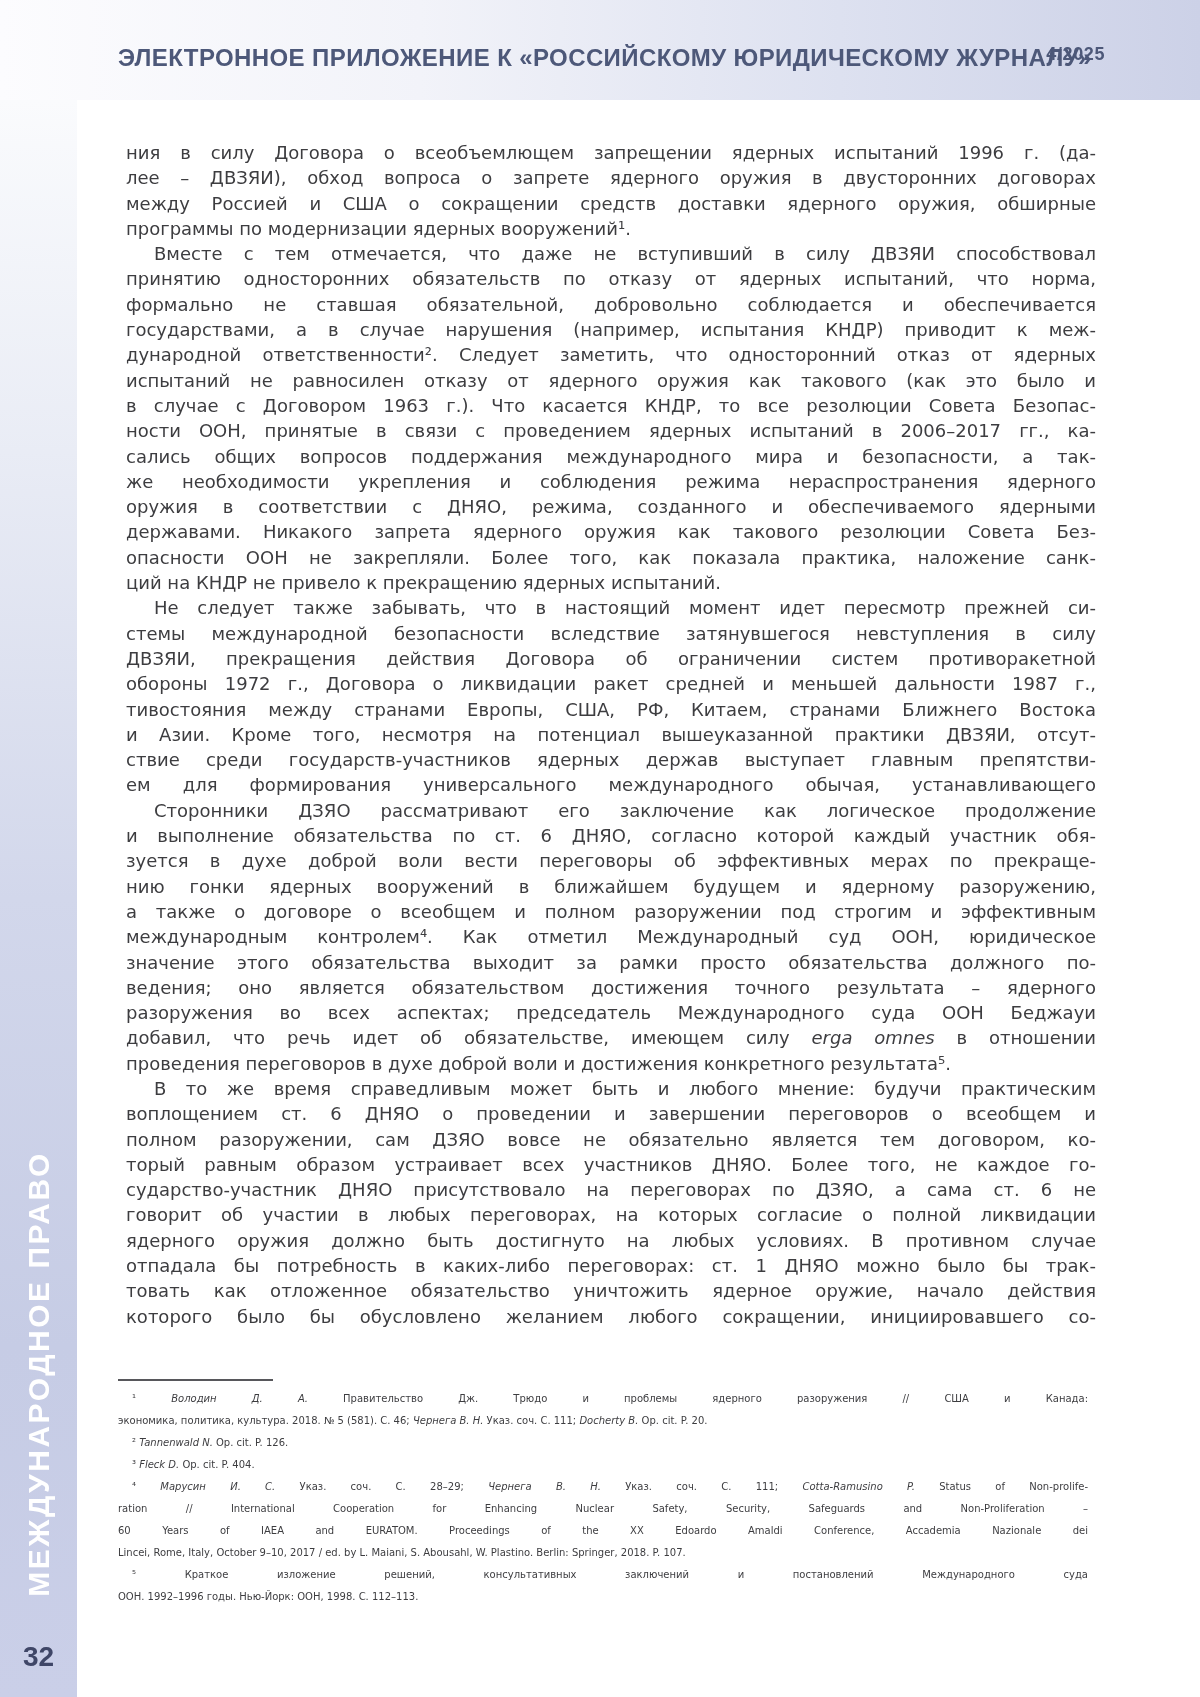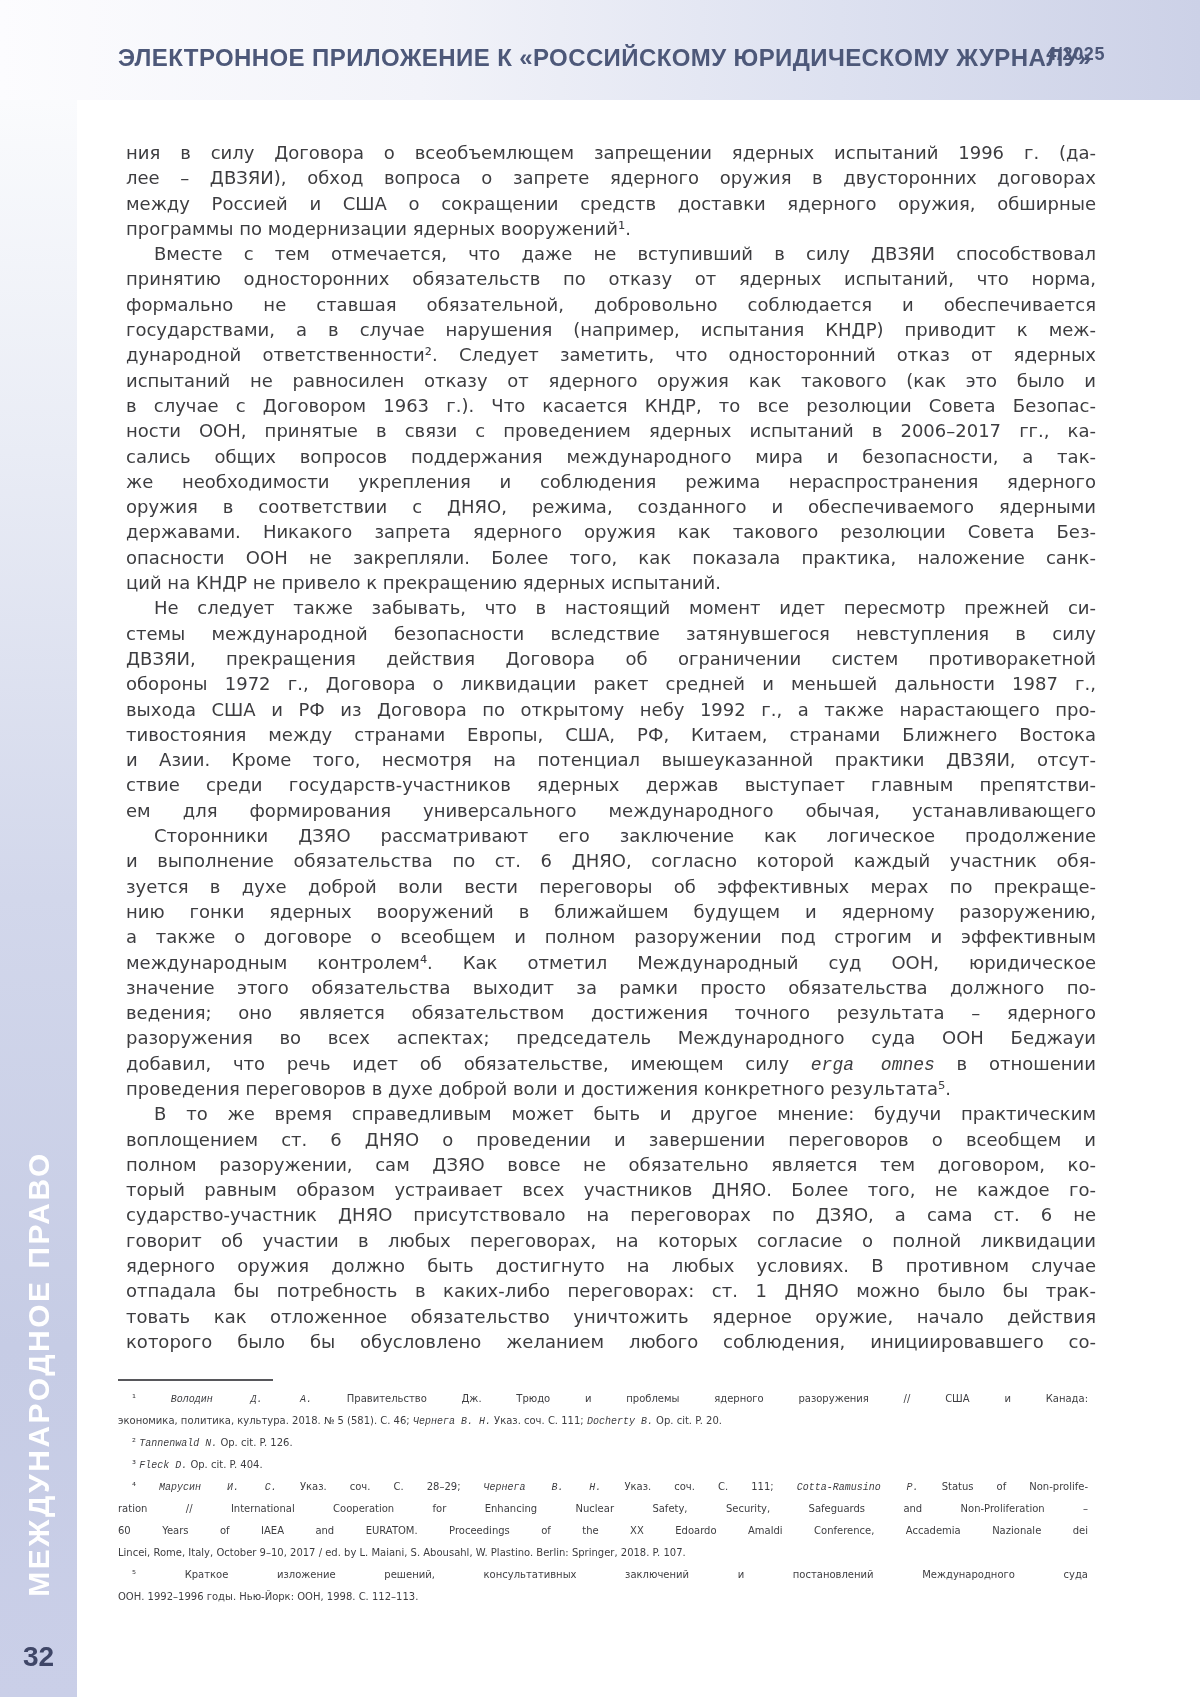--- a/index.html
+++ b/index.html
@@ -47,21 +47,21 @@
     transform:translate(-50%,-50%) rotate(-90deg);transform-origin:center;
     font-family:"Liberation Sans",sans-serif;font-weight:bold;font-size:30px;
     letter-spacing:2.5px;color:#ffffff;white-space:nowrap;
   }
   .pagenum{
     position:absolute;left:23px;top:1641px;
     font-family:"Liberation Sans",sans-serif;font-weight:bold;font-size:28px;
     color:#3f4667;
     text-align:right;
   }
-  i{font-style:italic;font-family:Liberation Mono, monospace;}
+  i{font-style:italic;}
 </style>
 </head>
 <body>
 
 <div class="page">
   <div class="band"></div>
   <div class="strip"></div>
 
   <div class="header-title">ЭЛЕКТРОННОЕ ПРИЛОЖЕНИЕ К «РОССИЙСКОМУ ЮРИДИЧЕСКОМУ ЖУРНАЛУ»</div>
   <div class="header-issue">4/2025</div>
@@ -82,46 +82,45 @@
       <div class="line">сались общих вопросов поддержания международного мира и безопасности, а так-</div>
       <div class="line">же необходимости укрепления и соблюдения режима нераспространения ядерного</div>
       <div class="line">оружия в соответствии с ДНЯО, режима, созданного и обеспечиваемого ядерными</div>
       <div class="line">державами. Никакого запрета ядерного оружия как такового резолюции Совета Без-</div>
       <div class="line">опасности ООН не закрепляли. Более того, как показала практика, наложение санк-</div>
       <div class="line end">ций на КНДР не привело к прекращению ядерных испытаний.</div>
       <div class="line indent">Не следует также забывать, что в настоящий момент идет пересмотр прежней си-</div>
       <div class="line">стемы международной безопасности вследствие затянувшегося невступления в силу</div>
       <div class="line">ДВЗЯИ, прекращения действия Договора об ограничении систем противоракетной</div>
       <div class="line">обороны 1972 г., Договора о ликвидации ракет средней и меньшей дальности 1987 г.,</div>
-      <div class="line">выхода США и РФ из Договора по открытому небу 1992 г., а также нарастающего про-</div>
       <div class="line">тивостояния между странами Европы, США, РФ, Китаем, странами Ближнего Востока</div>
       <div class="line">и Азии. Кроме того, несмотря на потенциал вышеуказанной практики ДВЗЯИ, отсут-</div>
       <div class="line">ствие среди государств-участников ядерных держав выступает главным препятстви-</div>
       <div class="line">ем для формирования универсального международного обычая, устанавливающего</div>
       <div class="line indent">Сторонники ДЗЯО рассматривают его заключение как логическое продолжение</div>
       <div class="line">и выполнение обязательства по ст. 6 ДНЯО, согласно которой каждый участник обя-</div>
       <div class="line">зуется в духе доброй воли вести переговоры об эффективных мерах по прекраще-</div>
       <div class="line">нию гонки ядерных вооружений в ближайшем будущем и ядерному разоружению,</div>
       <div class="line">а также о договоре о всеобщем и полном разоружении под строгим и эффективным</div>
       <div class="line">международным контролем⁴. Как отметил Международный суд ООН, юридическое</div>
       <div class="line">значение этого обязательства выходит за рамки просто обязательства должного по-</div>
       <div class="line">ведения; оно является обязательством достижения точного результата – ядерного</div>
       <div class="line">разоружения во всех аспектах; председатель Международного суда ООН Беджауи</div>
       <div class="line">добавил, что речь идет об обязательстве, имеющем силу <i>erga omnes</i> в отношении</div>
       <div class="line end">проведения переговоров в духе доброй воли и достижения конкретного результата⁵.</div>
-      <div class="line indent">В то же время справедливым может быть и другое мнение: будучи практическим</div>
+      <div class="line indent">В то же время справедливым может быть и любого мнение: будучи практическим</div>
       <div class="line">воплощением ст. 6 ДНЯО о проведении и завершении переговоров о всеобщем и</div>
       <div class="line">полном разоружении, сам ДЗЯО вовсе не обязательно является тем договором, ко-</div>
       <div class="line">торый равным образом устраивает всех участников ДНЯО. Более того, не каждое го-</div>
       <div class="line">сударство-участник ДНЯО присутствовало на переговорах по ДЗЯО, а сама ст. 6 не</div>
       <div class="line">говорит об участии в любых переговорах, на которых согласие о полной ликвидации</div>
       <div class="line">ядерного оружия должно быть достигнуто на любых условиях. В противном случае</div>
       <div class="line">отпадала бы потребность в каких-либо переговорах: ст. 1 ДНЯО можно было бы трак-</div>
       <div class="line">товать как отложенное обязательство уничтожить ядерное оружие, начало действия</div>
-      <div class="line">которого было бы обусловлено желанием любого соблюдения, инициировавшего со-</div>
+      <div class="line">которого было бы обусловлено желанием любого сокращении, инициировавшего со-</div>
     </div>
 
   <div class="fnsep"></div>
   <div class="footnotes">
       <div class="fnline indent">¹ <i>Володин Д. А.</i> Правительство Дж. Трюдо и проблемы ядерного разоружения // США и Канада:</div>
       <div class="fnline end">экономика, политика, культура. 2018. № 5 (581). С. 46; <i>Чернега В. Н.</i> Указ. соч. С. 111; <i>Docherty B.</i> Op. cit. P. 20.</div>
       <div class="fnline indent end">² <i>Tannenwald N.</i> Op. cit. P. 126.</div>
       <div class="fnline indent end">³ <i>Fleck D.</i> Op. cit. P. 404.</div>
       <div class="fnline indent">⁴ <i>Марусин И. С.</i> Указ. соч. С. 28–29; <i>Чернега В. Н.</i> Указ. соч. С. 111; <i>Cotta-Ramusino P.</i> Status of Non-prolife-</div>
       <div class="fnline">ration // International Cooperation for Enhancing Nuclear Safety, Security, Safeguards and Non-Proliferation –</div>

